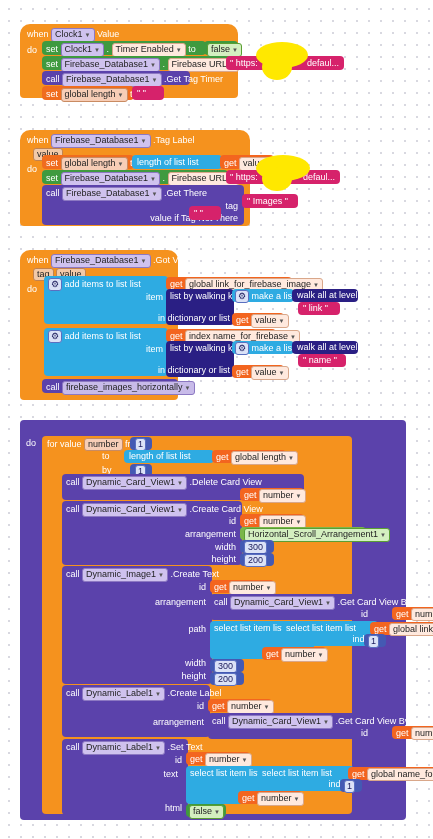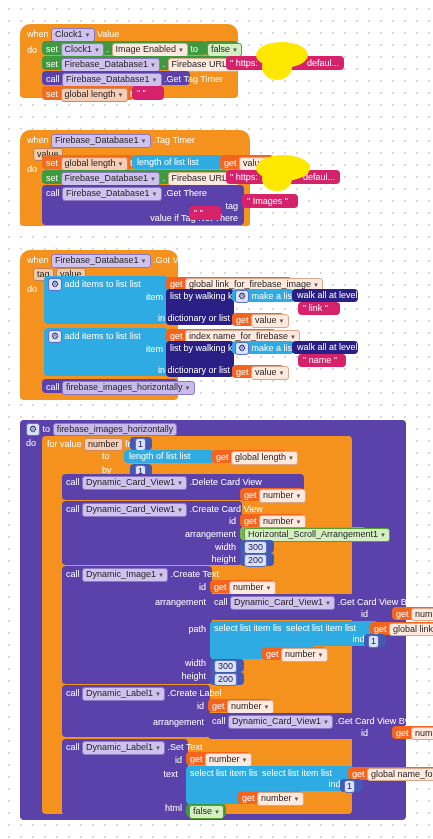--- a/index.html
+++ b/index.html
@@ -71,21 +71,21 @@
     <div class="row" style="left:7px;top:21px;">
       <span class="lbl">do</span>
     </div>
   </div>
 
   <div class="blk c-set" style="left:42px;top:41px;width:164px;height:14px;">
     <div class="row" style="left:4px;top:2px;">
       <span class="lbl">set</span>
       <span class="fld comp"><span>Clock1</span><span class="car">▼</span></span>
       <span class="lbl">.</span>
-      <span class="fld lite"><span>Image Enabled</span><span class="car">▼</span></span>
+      <span class="fld lite"><span>Timer Enabled</span><span class="car">▼</span></span>
       <span class="lbl">to</span>
     </div>
   </div>
   <div class="blk c-logic" style="left:204px;top:41px;width:34px;height:14px;">
     <div class="row" style="left:3px;top:2px;">
       <span class="fld grn"><span>false</span><span class="car">▼</span></span>
     </div>
   </div>
 
   <div class="blk c-set" style="left:42px;top:56px;width:186px;height:14px;">
@@ -127,21 +127,21 @@
     </div>
   </div>
 
   <div class="highlight" style="left:256px;top:42px;width:52px;height:26px;"></div>
   <div class="highlight" style="left:262px;top:54px;width:30px;height:26px;"></div>
 
   <div class="blk c-event hat" style="left:20px;top:130px;width:230px;height:96px;">
     <div class="row" style="left:7px;top:4px;">
       <span class="lbl">when</span>
       <span class="fld comp"><span>Firebase_Database1</span><span class="car">▼</span></span>
-      <span class="lbl">.Tag Timer</span>
+      <span class="lbl">.Tag Label</span>
     </div>
     <div class="row" style="left:13px;top:18px;">
       <span class="fld evvar"><span>value</span></span>
     </div>
     <div class="row" style="left:7px;top:34px;">
       <span class="lbl">do</span>
     </div>
   </div>
 
   <div class="blk c-setv" style="left:42px;top:155px;width:92px;height:14px;">
@@ -319,25 +319,20 @@
   </div>
 
   <div class="blk c-proc" style="left:42px;top:379px;width:136px;height:14px;">
     <div class="row" style="left:4px;top:2px;">
       <span class="lbl">call</span>
       <span class="fld proc"><span>firebase_images_horizontally</span><span class="car">▼</span></span>
     </div>
   </div>
 
   <div class="blk c-proc" style="left:20px;top:420px;width:386px;height:400px;">
-    <div class="row" style="left:6px;top:3px;">
-      <span class="fld num" style="padding:0 2px;"><span>⚙</span></span>
-      <span class="lbl">to</span>
-      <span class="fld proc"><span>firebase_images_horizontally</span></span>
-    </div>
     <div class="row" style="left:6px;top:18px;">
       <span class="lbl">do</span>
     </div>
   </div>
 
   <div class="blk c-control" style="left:42px;top:436px;width:310px;height:378px;">
     <div class="row" style="left:5px;top:2px;">
       <span class="lbl">for value</span>
       <span class="fld var"><span>number</span></span>
       <span class="lbl">from</span>

